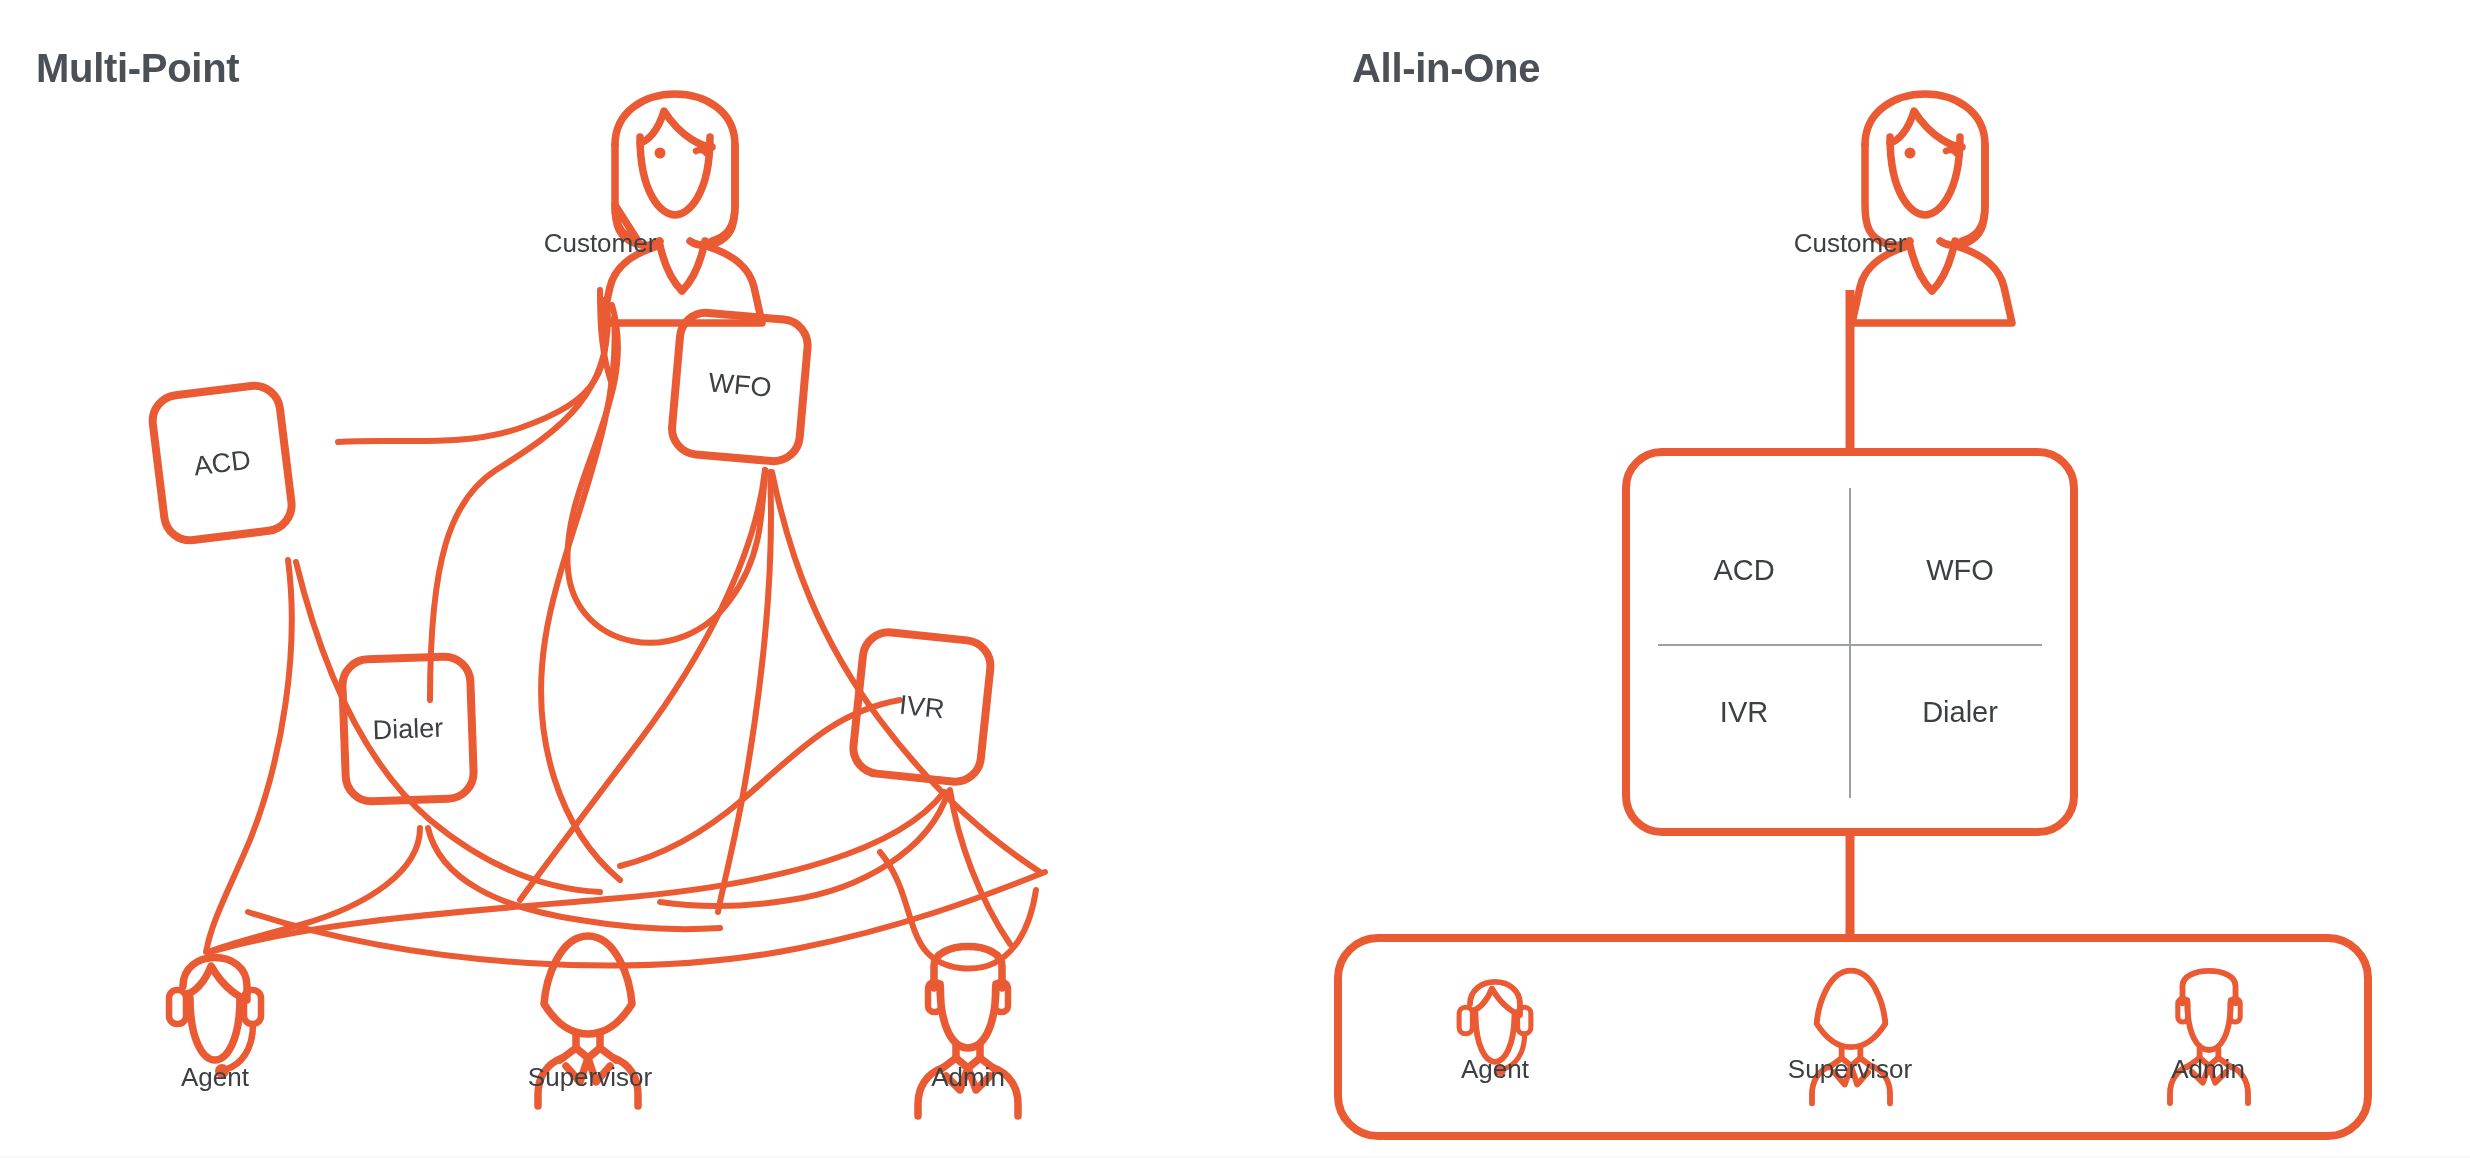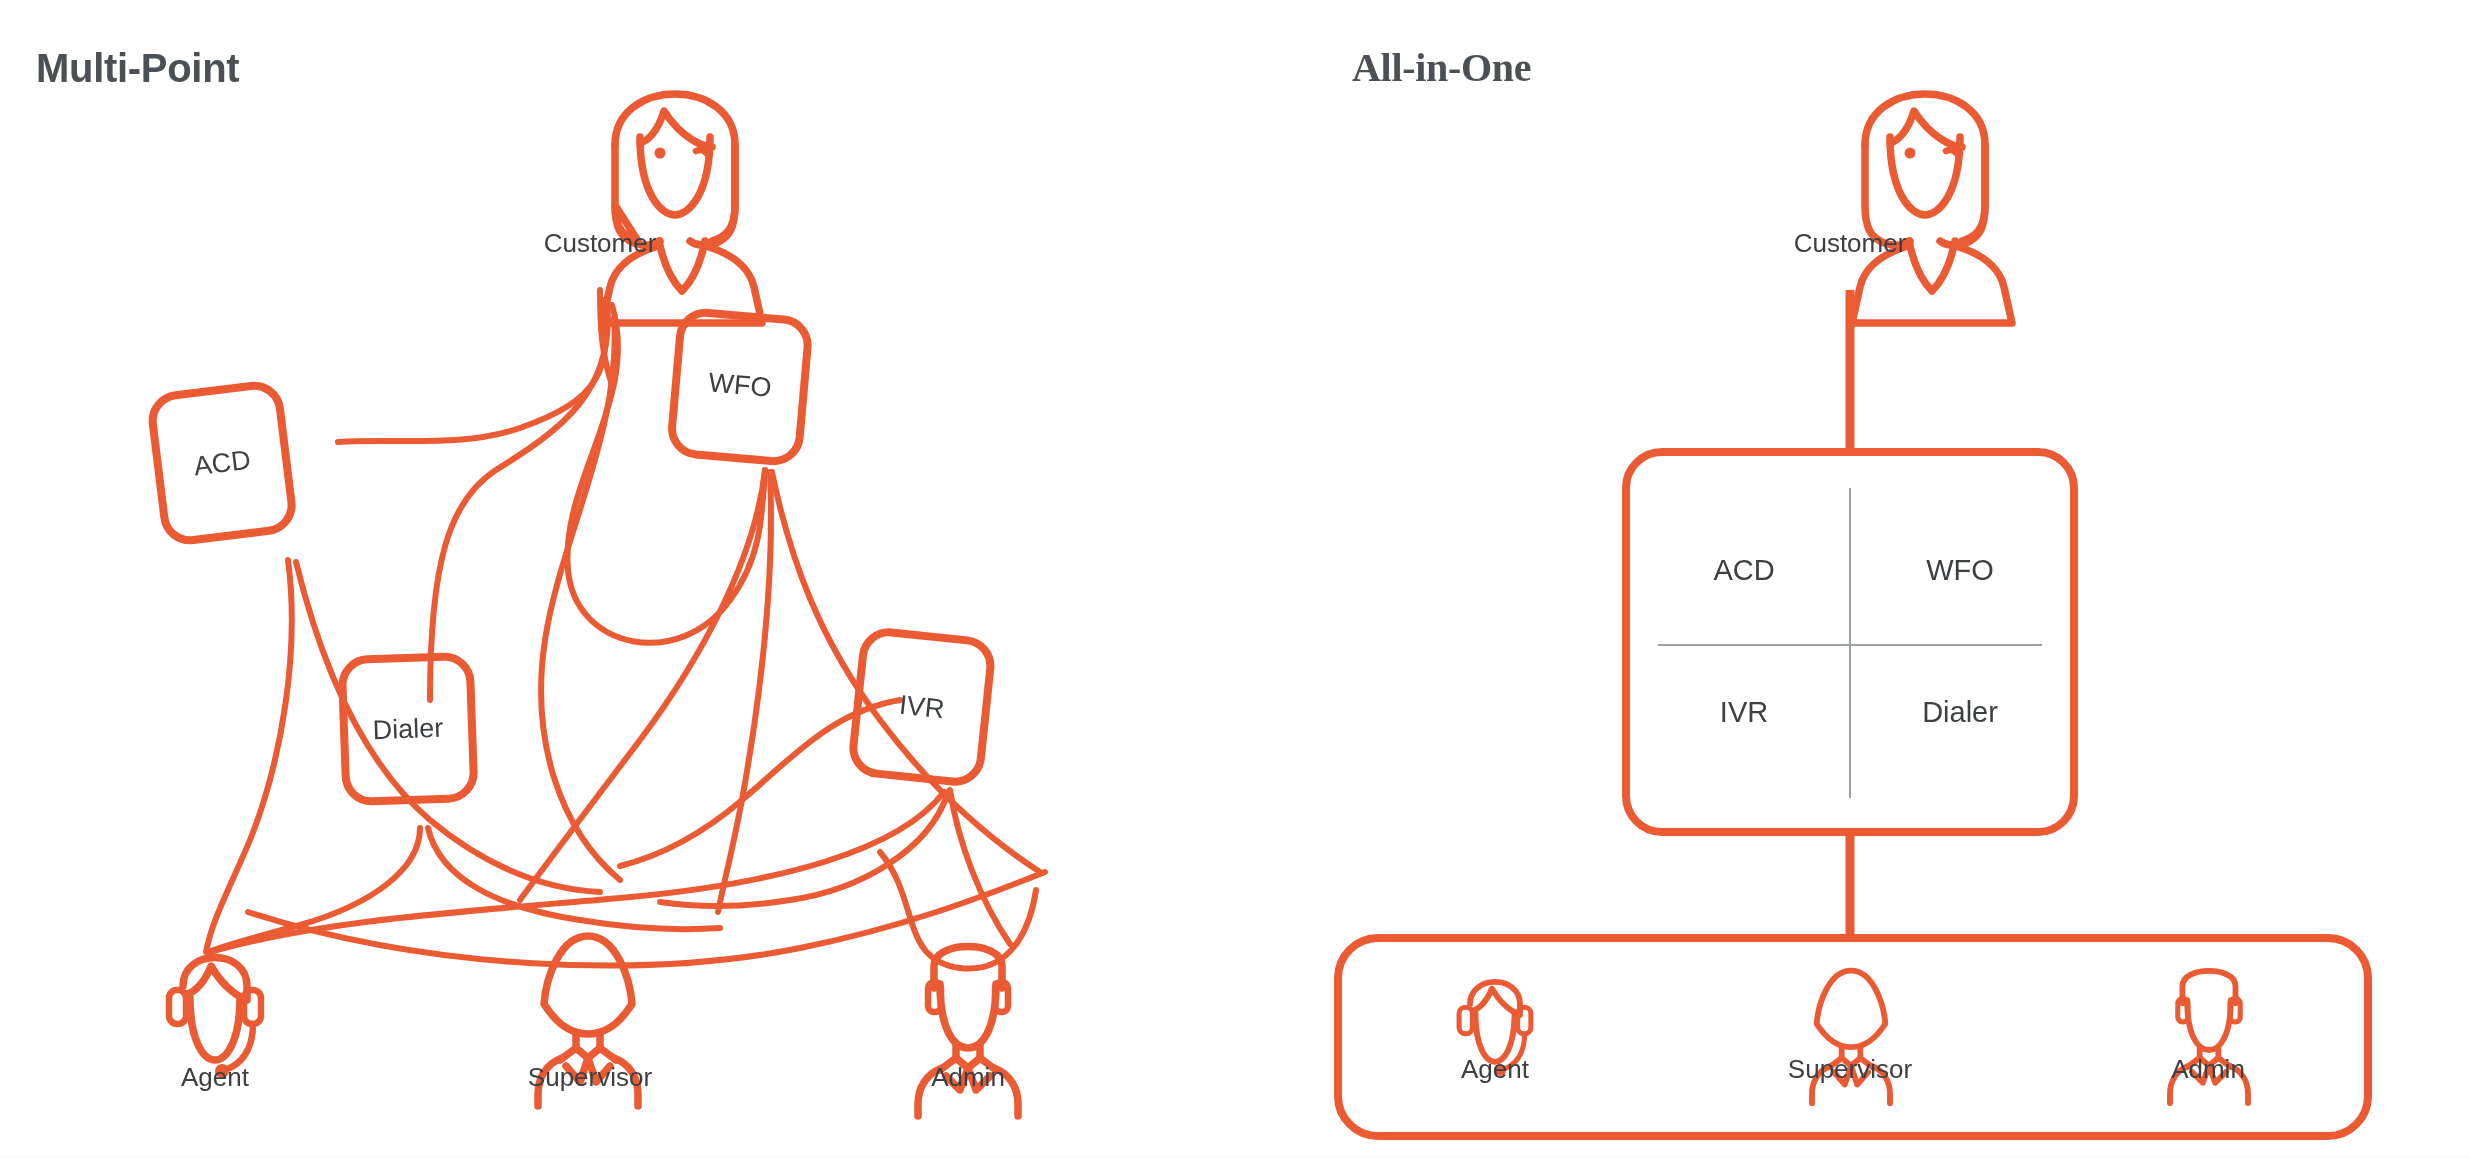--- a/index.html
+++ b/index.html
@@ -35,21 +35,21 @@
   .panel-title {
     position: absolute;
     font-size: 40px;
     font-weight: bold;
     color: #4b5057;
     letter-spacing: -0.3px;
     white-space: nowrap;
     line-height: 1;
   }
   #title-multipoint { left: 36px; top: 48px; }
-  #title-allinone   { left: 22px;  top: 48px; font-family: Liberation Serif, serif; }
+  #title-allinone   { left: 22px;  top: 48px; }
 
   svg.scene {
     position: absolute;
     left: 0;
     top: 0;
     overflow: visible;
   }
 
   .stroke {
     fill: none;

